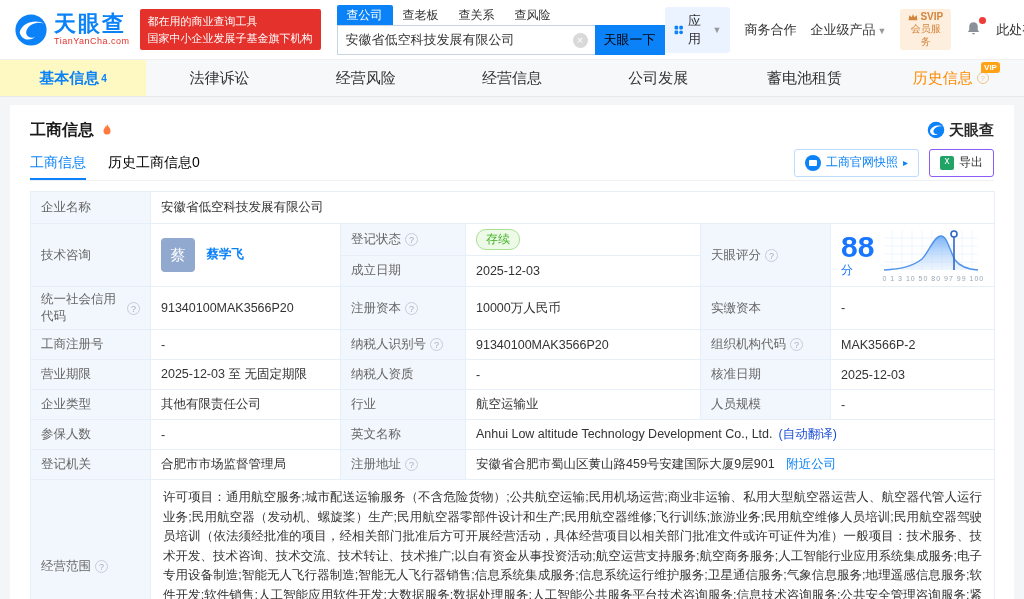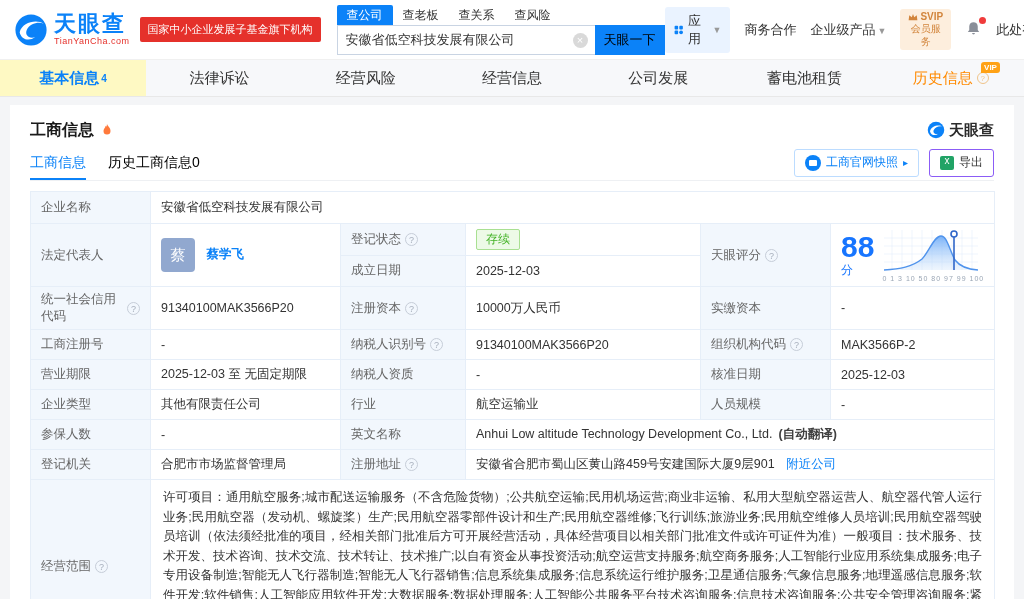--- a/index.html
+++ b/index.html
@@ -68,45 +68,46 @@
   table.info td { border:1px solid #e6eef8; padding:4px 10px; vertical-align:middle; }
   td.lbl { background:#f2f7fd; color:#666; }
   td.val { background:#fff; color:#333; }
   .lbl-inner { display:flex; align-items:center; gap:4px; }
   .q-ic { width:13px; height:13px; border:1px solid #c6cdd8; color:#a6aebb; border-radius:50%; font-size:9px; line-height:12px; text-align:center; flex:none; }
   tr.r1 td { height:32px; }
   tr.r30 td { height:30px; }
   .avatar { display:inline-block; width:34px; height:34px; background:#91a8cf; color:#fff; border-radius:4px; text-align:center; line-height:34px; font-size:15px; vertical-align:middle; }
   .link { color:#0b82f8; cursor:pointer; }
   .rep-name { margin-left:8px; font-weight:bold; }
-  .badge-green { display:inline-block; background:#edfae7; border:1px solid #a9e092; color:#44b327; font-size:12px; padding:0 9px; line-height:19px; border-radius:2px; }
+  .badge-green { display:inline-block; background:#edfae7; border:1px solid #a9e092; color:#44b327; font-size:12px; padding:0 9px; line-height:19px; border-radius:10px; }
   .score-cell { display:flex; align-items:center; gap:8px; }
   .score-num { font-size:30px; font-weight:bold; color:#1775ff; line-height:1; }
   .score-unit { font-size:12px; color:#1775ff; }
   .curve-box { margin-left:auto; }
   .axis { font-size:7px; color:#9aa6b5; letter-spacing:1px; white-space:nowrap; text-align:center; margin-top:-2px; }
-  .note { color:#404040; margin-left:6px;font-weight:bold; }
+  .note { color:#1d4ed8; margin-left:6px; }
   .scope-cell { line-height:19.5px; padding:8px 12px !important; text-align:justify; }
 </style>
 </head>
 <body>
 
 <div class="header">
   <div class="logo">
     <svg width="34" height="34" viewBox="0 0 48 48">
       <circle cx="24" cy="24" r="22" fill="#0b82f8"></circle>
       <path d="M8 27 C11 13 32 8 42 15 C34 12 22 15 18 24 C15 31 21 37 30 34 C21 41 10 37 8 27 Z" fill="#ffffff"></path>
       <circle cx="28" cy="25" r="6.5" fill="#0b82f8"></circle>
     </svg>
     <div class="logo-text">
       <div class="logo-cn">天眼查</div>
       <div class="logo-en">TianYanCha.com</div>
     </div>
   </div>
   <div class="promo">
+    <div>都在用的商业查询工具</div>
     <div>国家中小企业发展子基金旗下机构</div>
   </div>
 
   <div class="search-wrap">
     <div class="search-tabs">
       <span class="search-tab active">查公司</span>
       <span class="search-tab">查老板</span>
       <span class="search-tab">查关系</span>
       <span class="search-tab">查风险</span>
     </div>
@@ -219,21 +220,21 @@
       <col style="width:235px">
         <col style="width:130px">
         <col style="width:164px">
     </colgroup>
     <tbody>
         <tr class="r1">
       <td class="lbl"><span>企业名称</span></td>
       <td class="val" colspan="5"><span>安徽省低空科技发展有限公司</span></td>
     </tr>
     <tr class="r30">
-      <td class="lbl" rowspan="2"><span>法定代表人</span></td>
+      <td class="lbl" rowspan="2"><span>技术咨询</span></td>
       <td class="val" rowspan="2">
         <span class="avatar">蔡</span>
         <span class="link rep-name">蔡学飞</span>
       </td>
       <td class="lbl">
         <span class="lbl-inner">
               <span>登记状态</span>
               <span class="q-ic">?</span>
             </span>
       </td>

